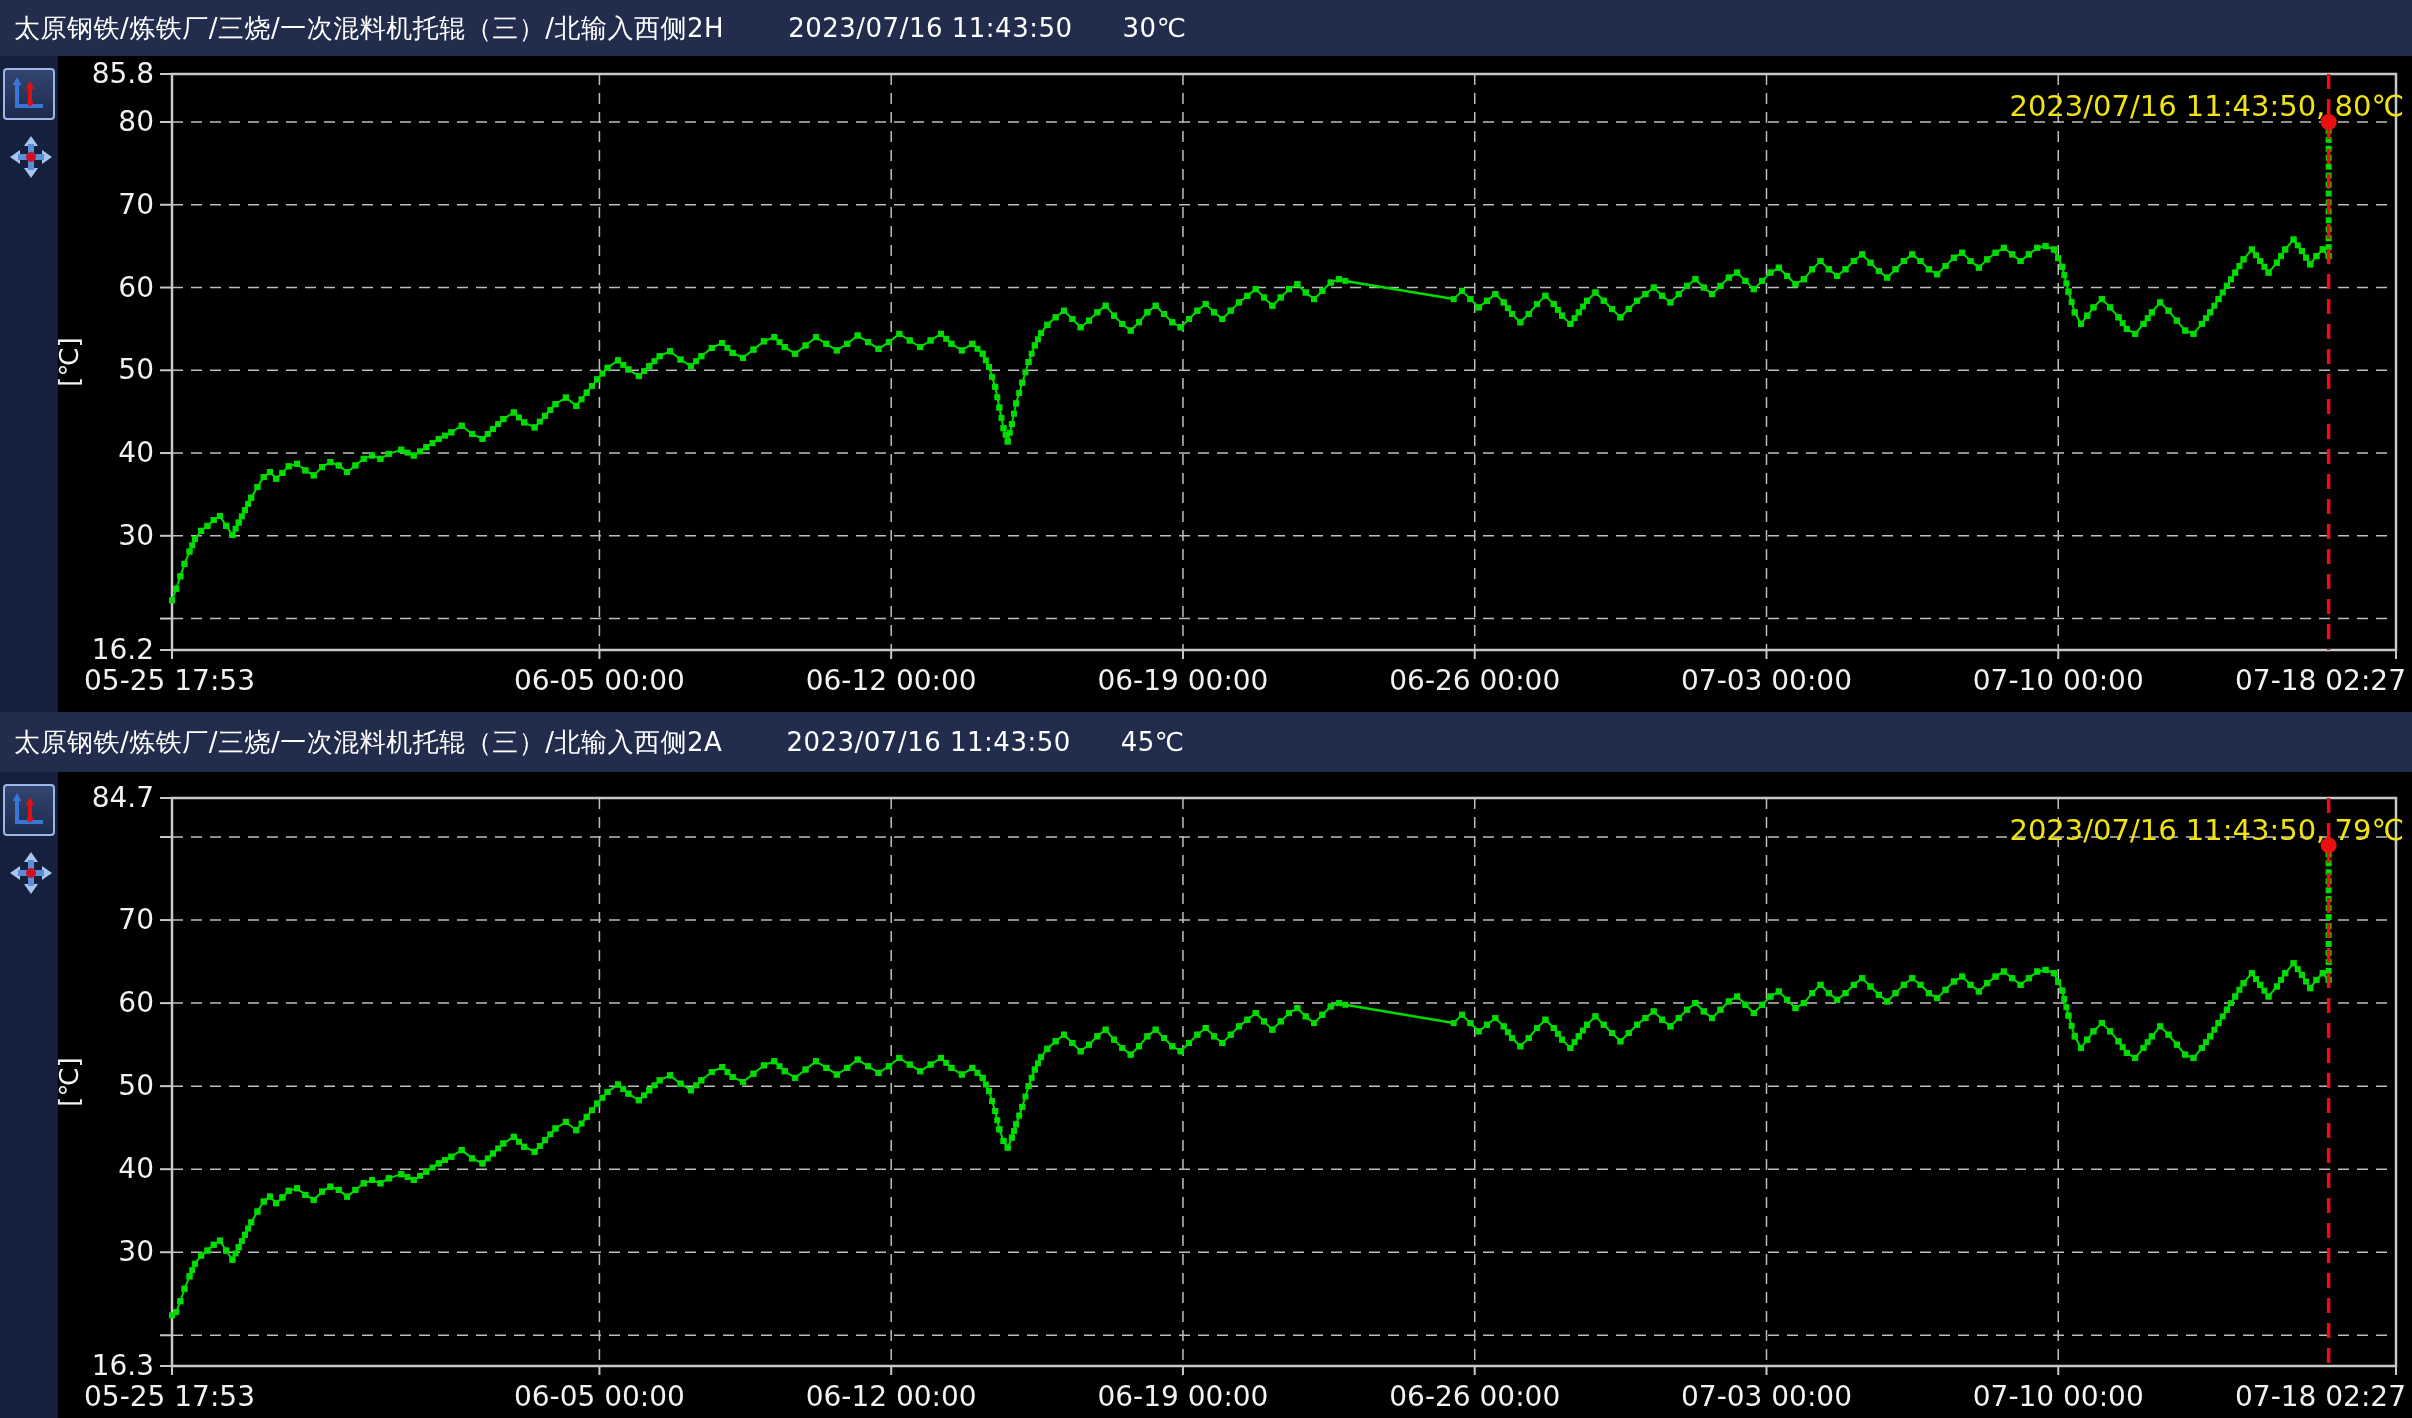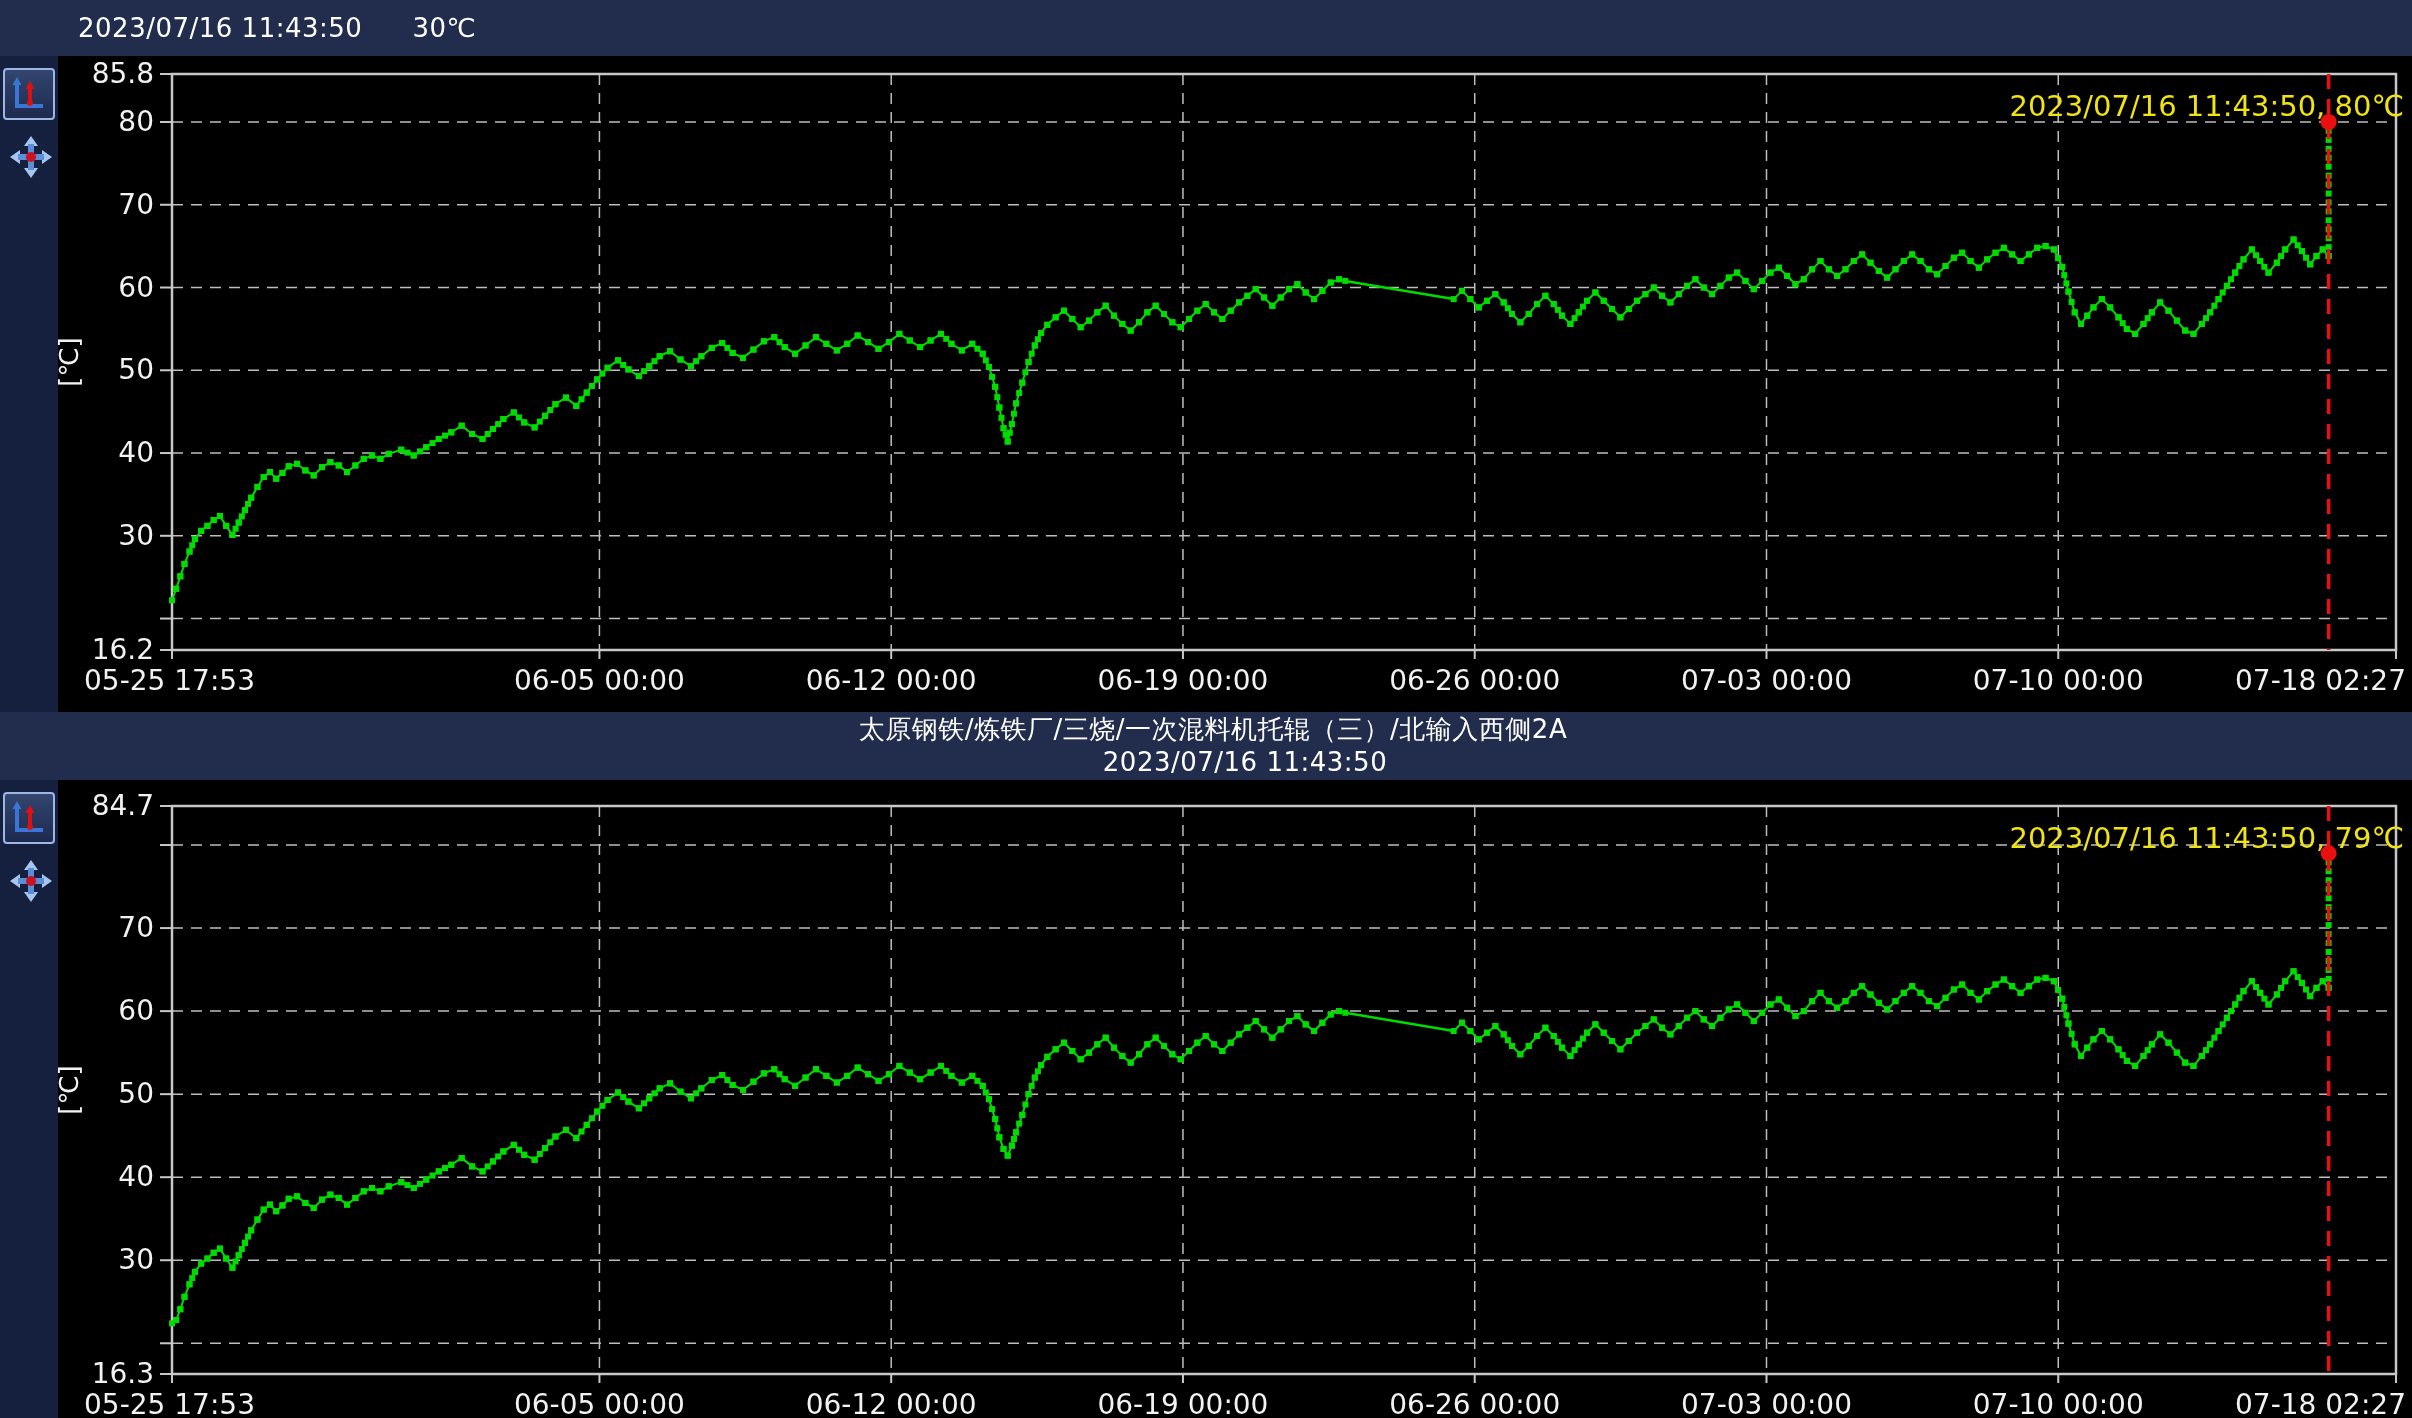--- a/index.html
+++ b/index.html
@@ -25,20 +25,21 @@
     display:flex;align-items:center;justify-content:center;cursor:pointer;
   }
   .move-btn{position:absolute;left:8px;top:78px;width:46px;height:46px;cursor:pointer;}
   .plot-svg{position:absolute;left:0;top:0;}
 </style>
 </head>
 <body>
 
 <div class="panel" style="top:0;">
   <div class="panel-header" style="height:56px;">
+    <span>太原钢铁/炼铁厂/三烧/一次混料机托辊（三）/北输入西侧2H</span>
     <span class="hdr-timestamp">2023/07/16 11:43:50</span>
     <span class="hdr-temp">30℃</span>
   </div>
   <div class="figure" style="height:830px;">
     <div class="sidebar"></div>
     <div class="trend-btn">
       <svg width="40" height="40" viewBox="0 0 40 40">
         <path d="M8 10 L8 32 L34 32" stroke="#3a76d8" stroke-width="4" fill="none"></path>
         <path d="M8 3 L12.5 11 L3.5 11 Z" fill="#3a76d8"></path>
         <line x1="21" y1="30" x2="21" y2="14" stroke="#dd1111" stroke-width="4"></line>
@@ -679,21 +680,21 @@
           <rect x="2325.6439521721204" y="63" width="6" height="6" fill="#00dc00"></rect>
         </g>
         <line x1="2328.6439521721204" y1="18" x2="2328.6439521721204" y2="594" stroke="#ea1010" stroke-width="3.5" stroke-dasharray="15 10"></line>
         <circle cx="2328.6439521721204" cy="66" r="8" fill="#ea1010"></circle>
         <text x="2404" y="60" fill="#f0e312" font-size="29" text-anchor="end">2023/07/16 11:43:50, 80℃</text>
       </svg>
   </div>
 </div>
 
 <div class="panel" style="top:712px;">
-  <div class="panel-header" style="height:68px;flex-direction:column;">
+  <div class="panel-header" style="height:60px;">
     <span>太原钢铁/炼铁厂/三烧/一次混料机托辊（三）/北输入西侧2A</span>
     <span class="hdr-timestamp">2023/07/16 11:43:50</span>
     <span class="hdr-temp">45℃</span>
   </div>
   <div class="figure" style="height:740px;">
     <div class="sidebar"></div>
     <div class="trend-btn">
       <svg width="40" height="40" viewBox="0 0 40 40">
         <path d="M8 10 L8 32 L34 32" stroke="#3a76d8" stroke-width="4" fill="none"></path>
         <path d="M8 3 L12.5 11 L3.5 11 Z" fill="#3a76d8"></path>

